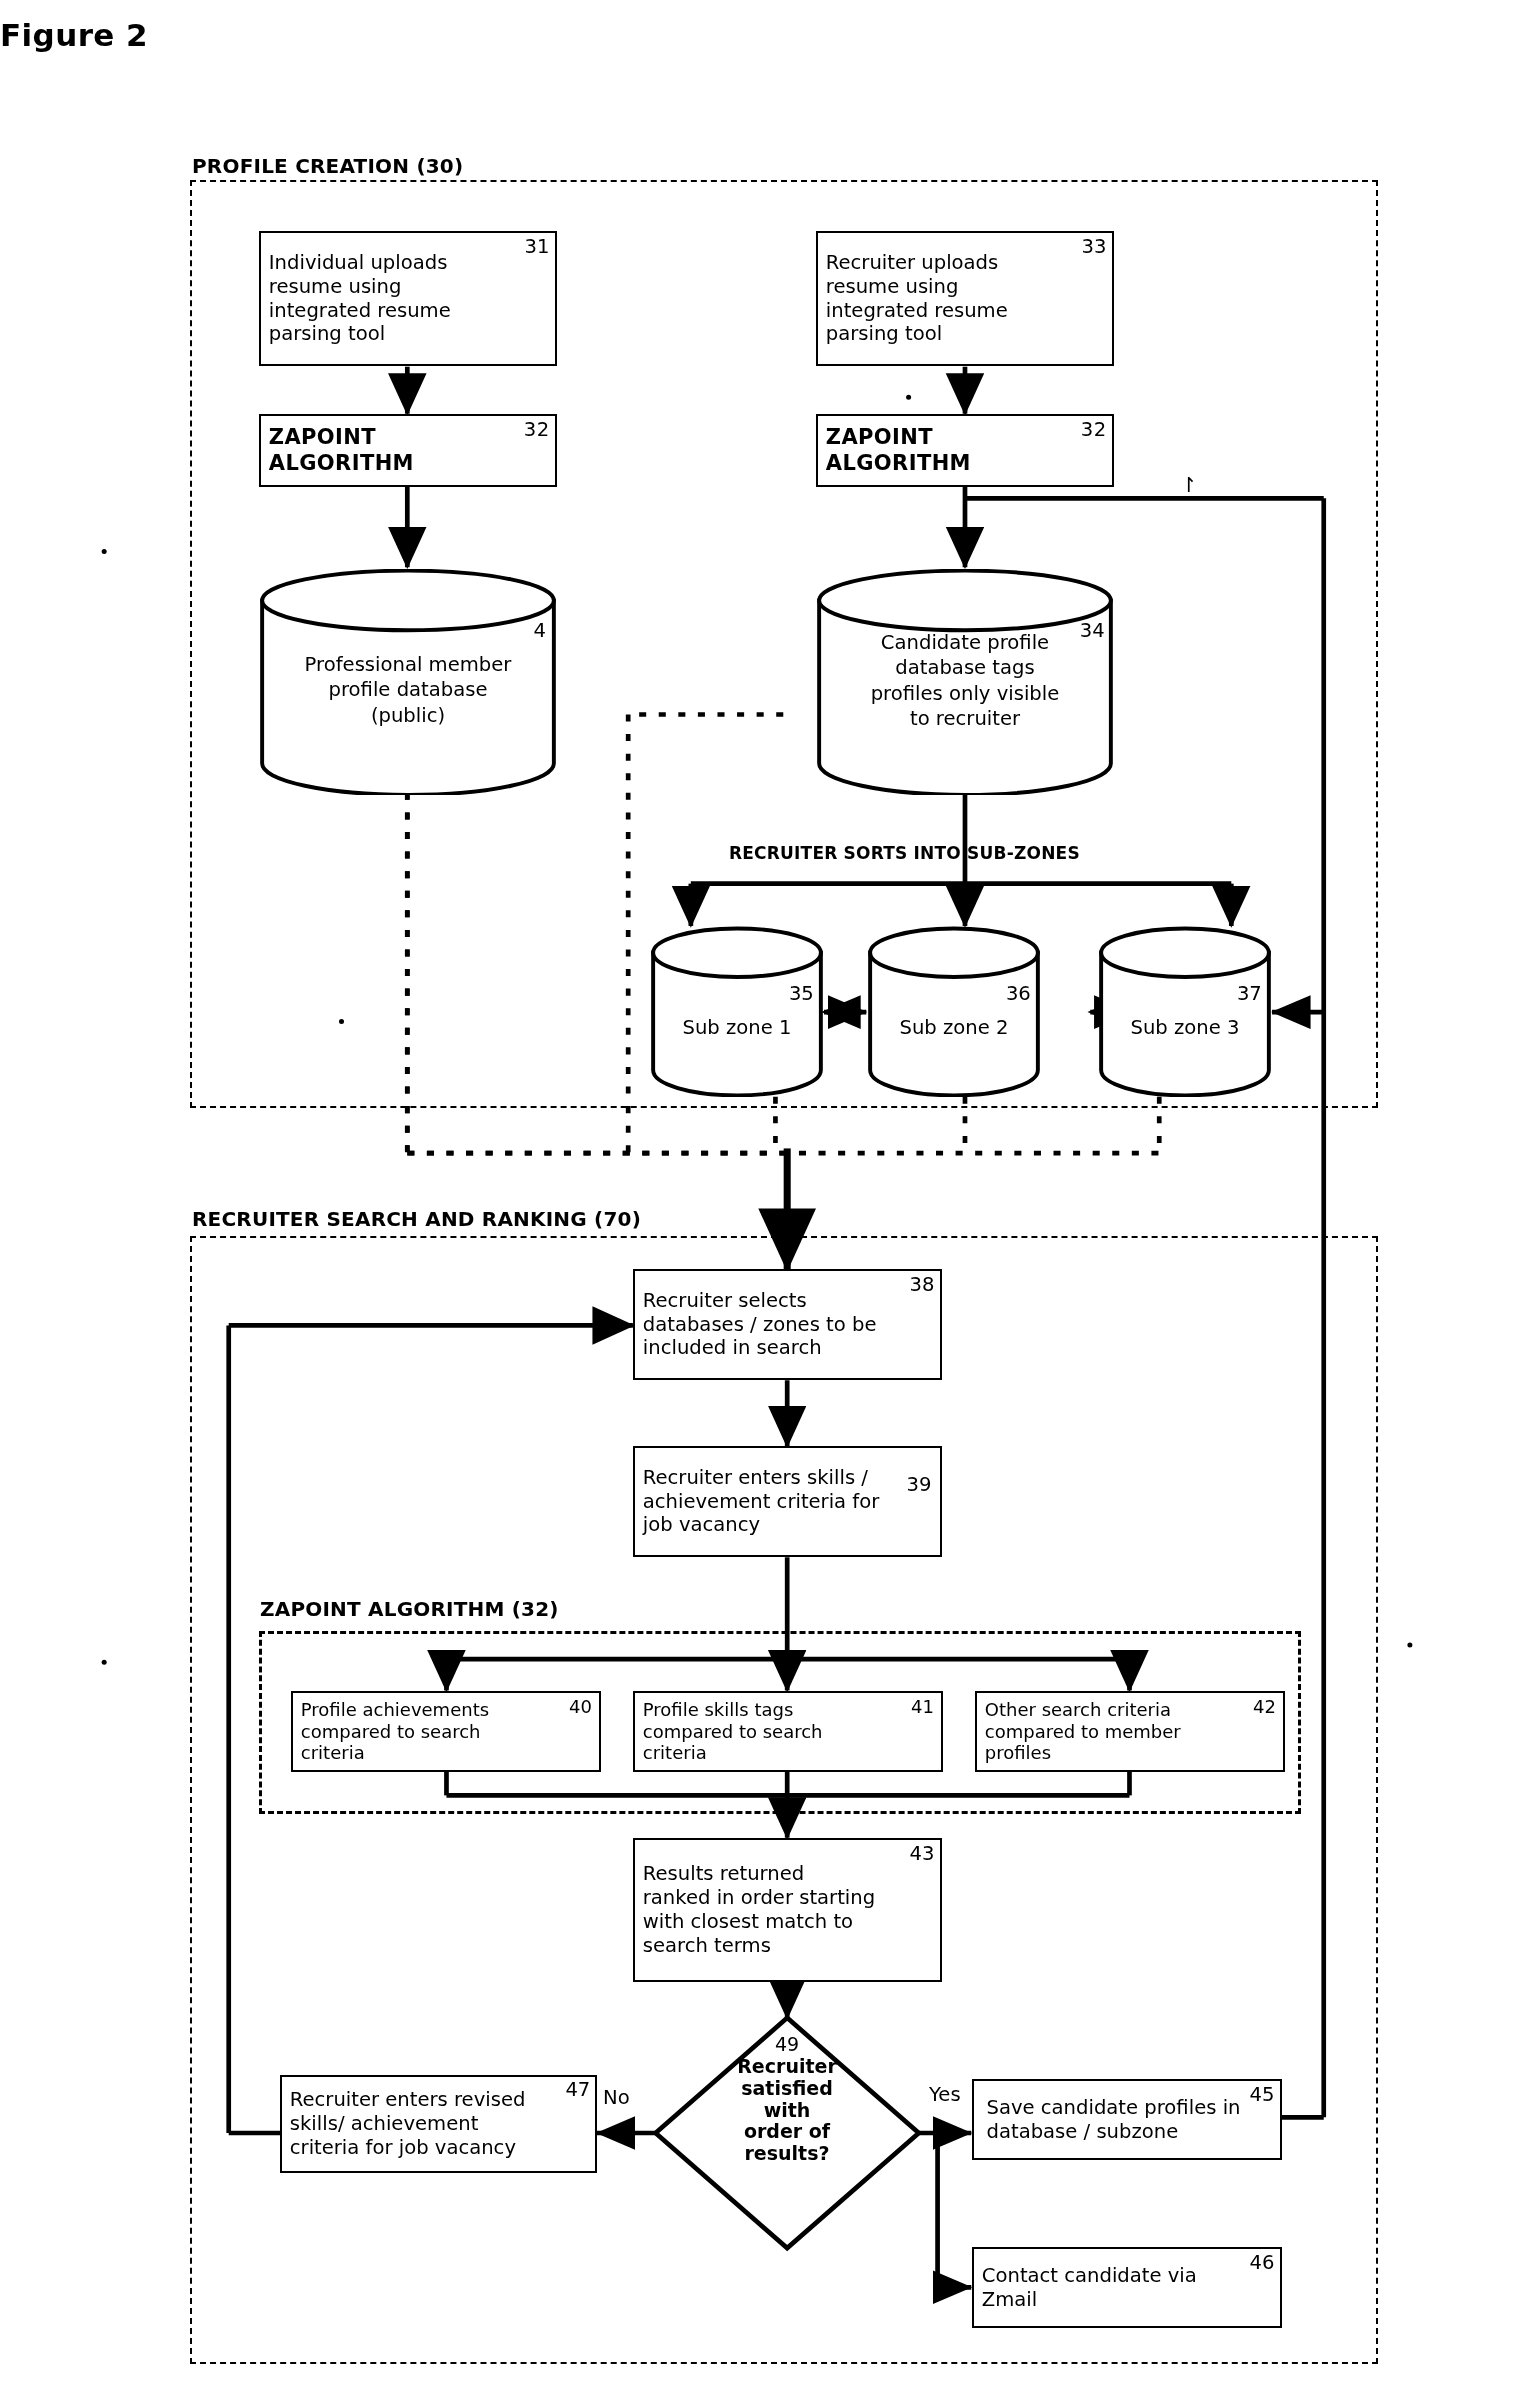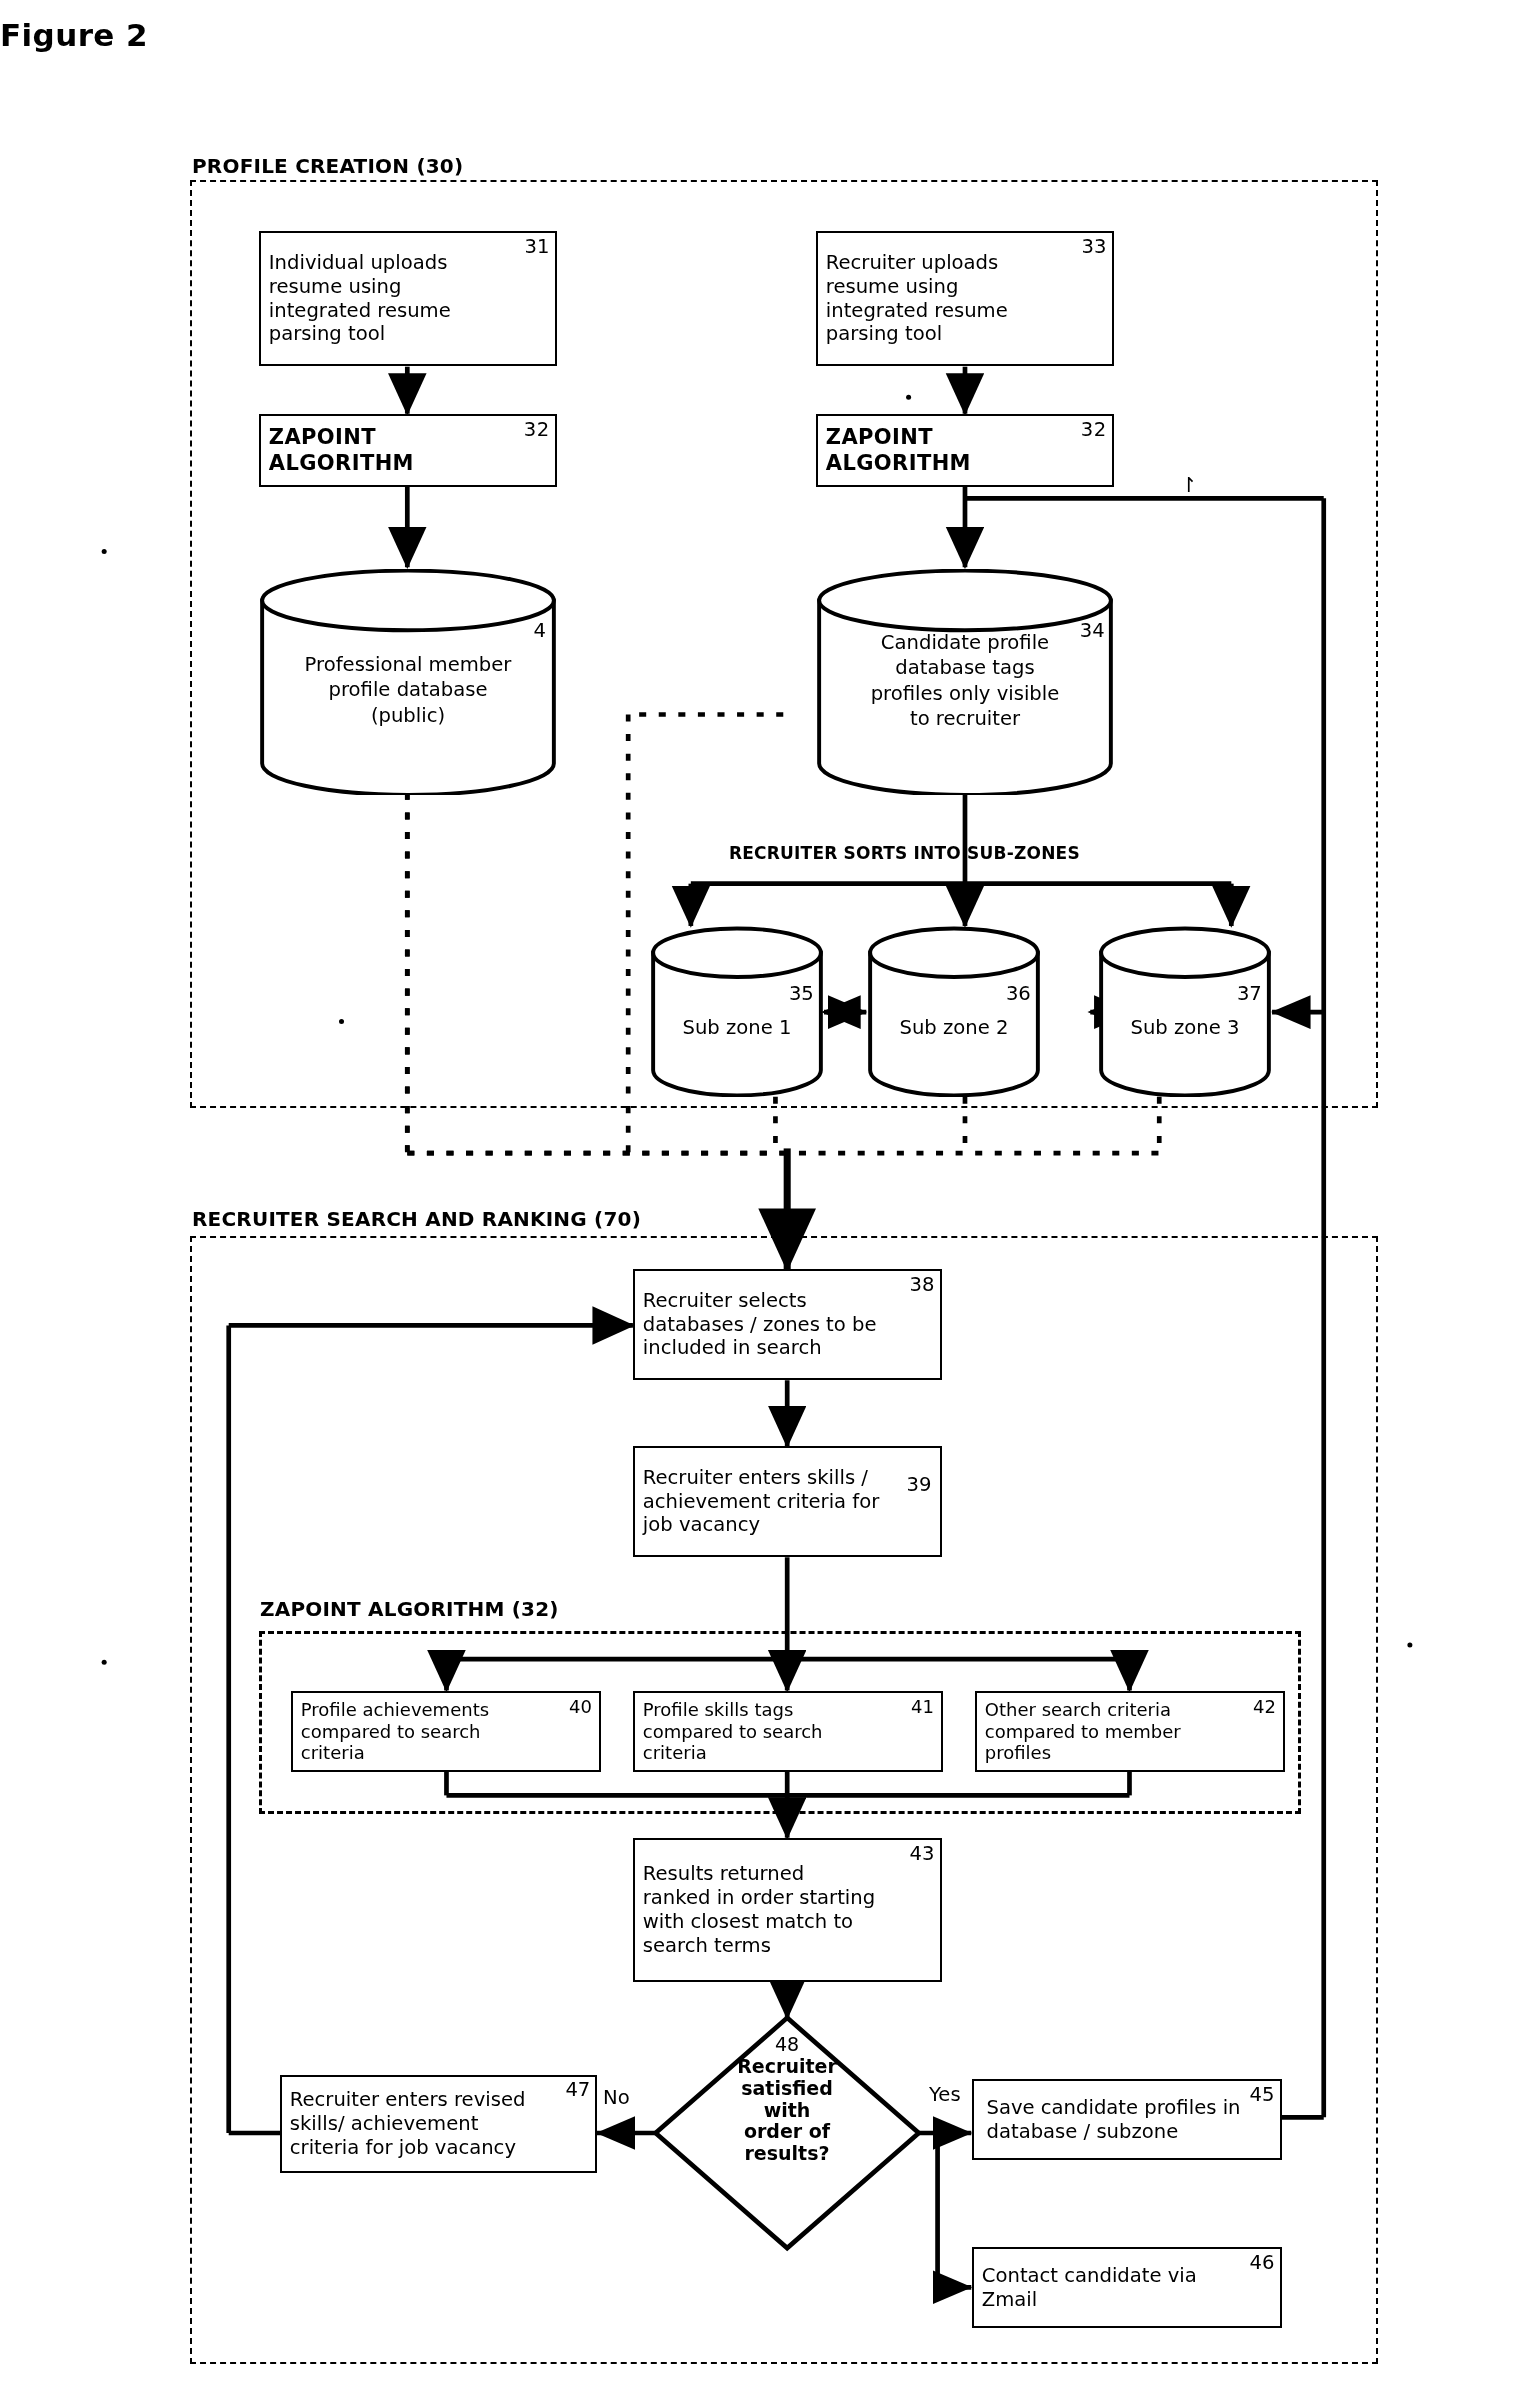--- a/index.html
+++ b/index.html
@@ -354,21 +354,21 @@
 
   <div class="box" style="left:633px; top:1838px; width:309px; height:144px;">
     <span class="line">Results returned</span>
     <span class="line">ranked in order starting</span>
     <span class="line">with closest match to</span>
     <span class="line">search terms</span>
     <span class="refnum ref-tr">43</span>
   </div>
 
   <div class="diamond-text" style="left:693px; top:2034px; width:188px;">
-    <div style="font-weight:normal;">48</div>
+    <div style="font-weight:normal;">49</div>
     <div>Recruiter</div>
     <div>satisfied</div>
     <div>with</div>
     <div>order of</div>
     <div>results?</div>
   </div>
 
   <div class="flabel" style="left:603px; top:2086px;">No</div>
   <div class="flabel" style="left:929px; top:2083px;">Yes</div>
 

